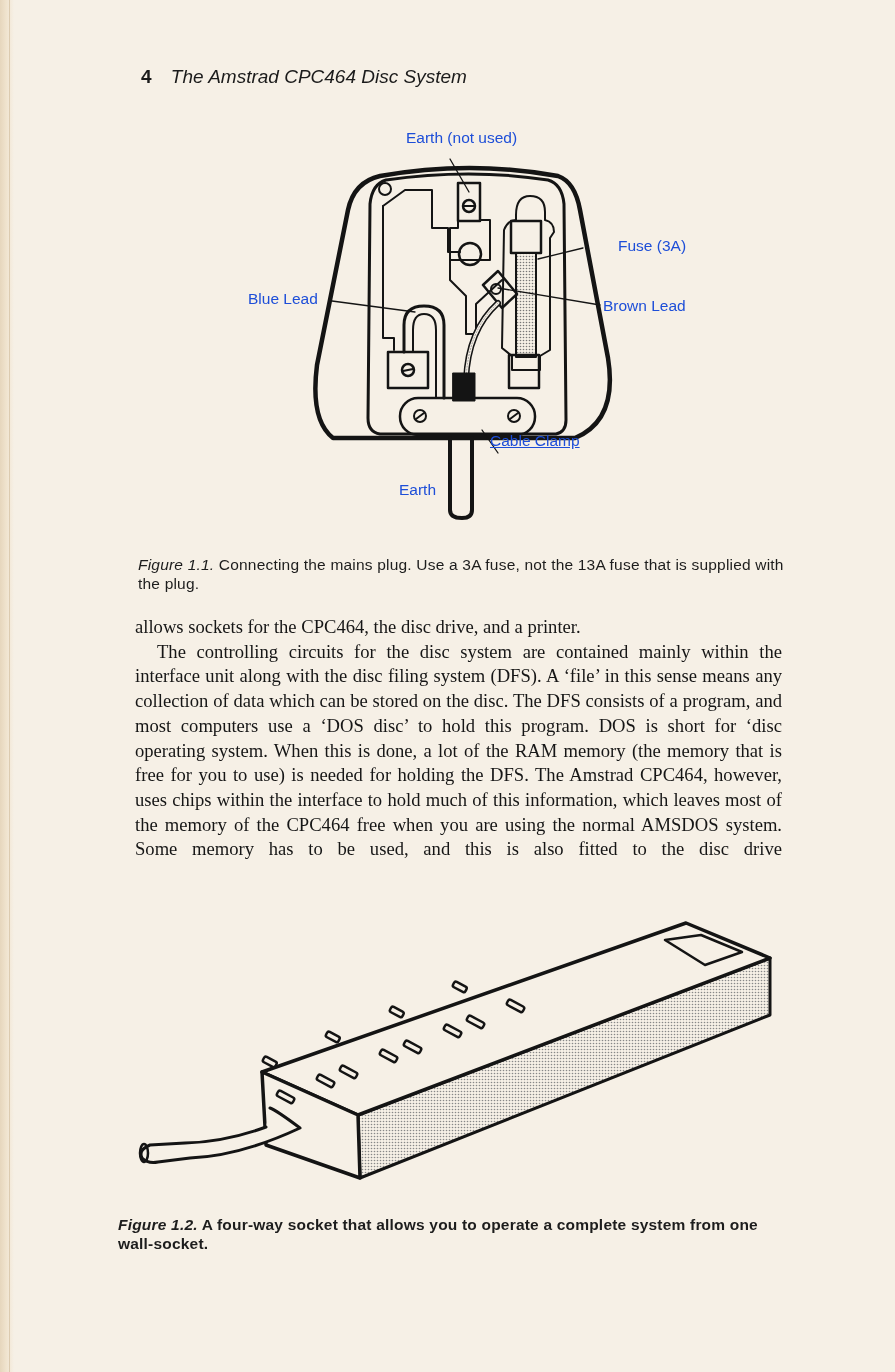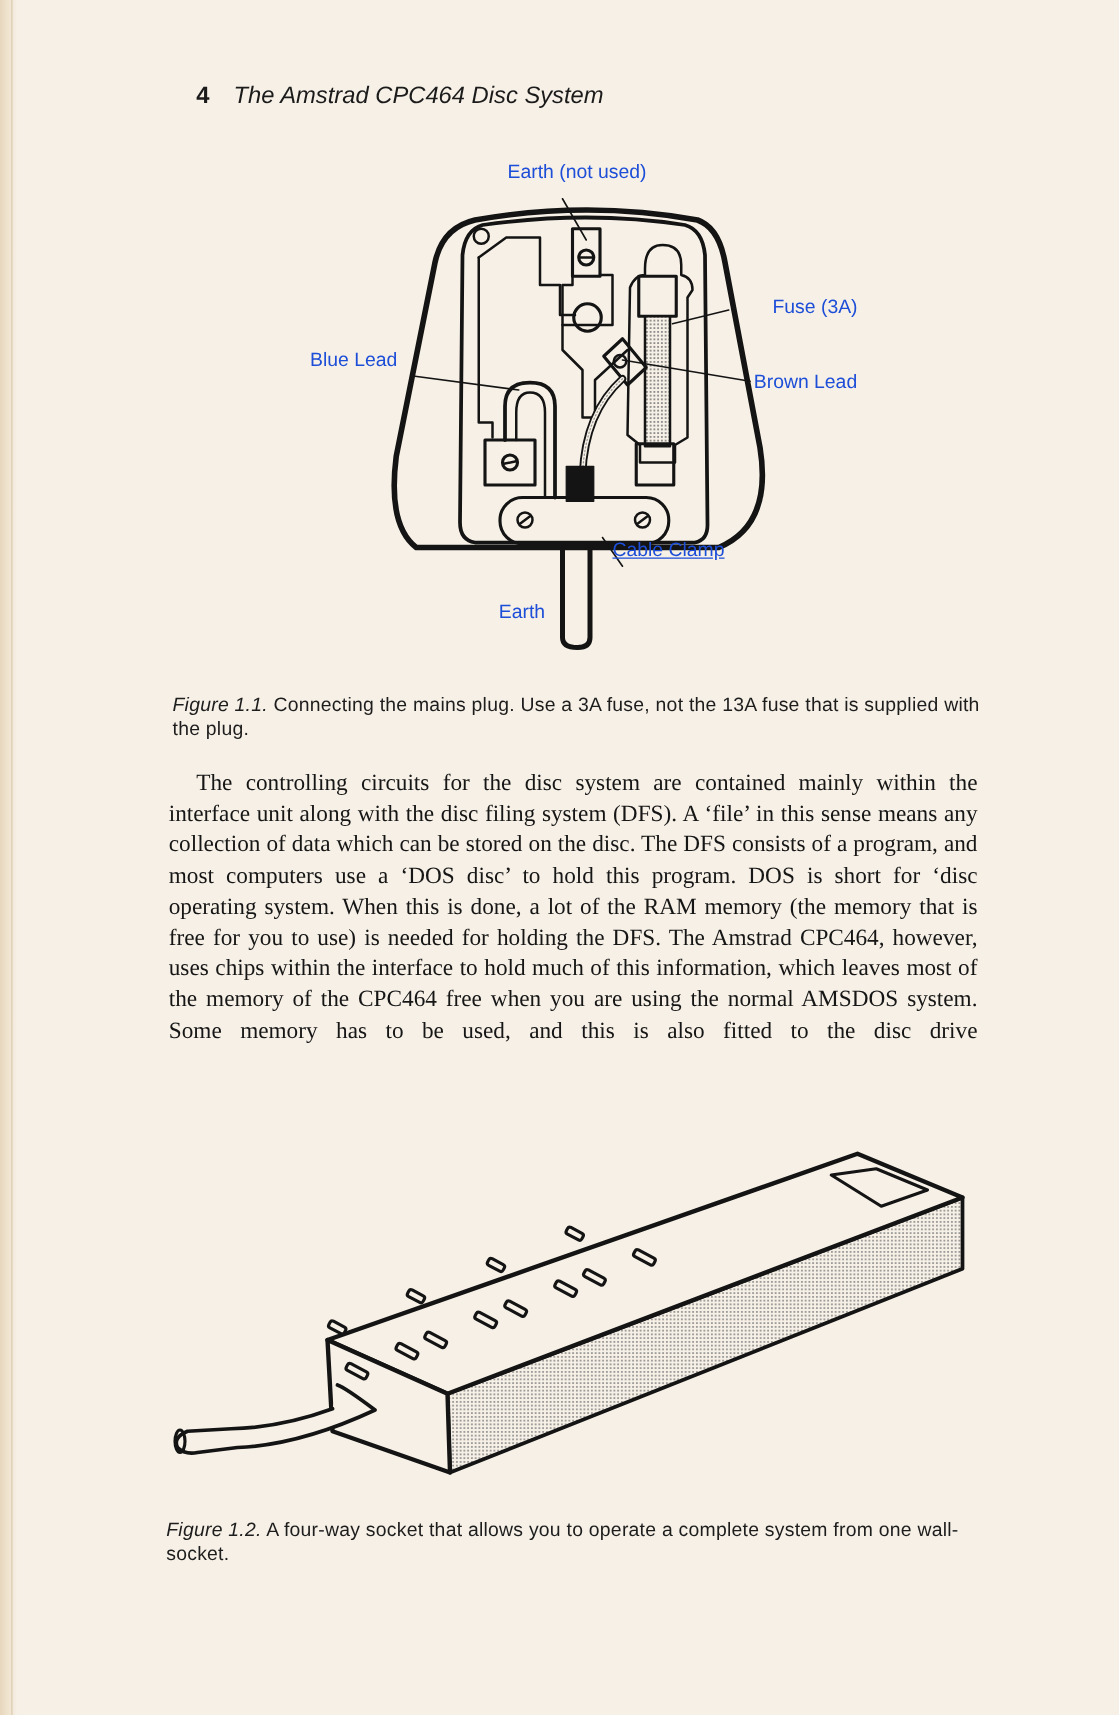--- a/index.html
+++ b/index.html
@@ -8,21 +8,21 @@
     background: #f6f0e6;
     font-family: "Liberation Sans", sans-serif;
     color: #1b1b1b;
   }
   .spine {
     position: absolute; left: 0; top: 0; width: 14px; height: 1372px;
     background: linear-gradient(to right, #e6d6bd 0%, #efe2cc 40%, #f3e9d9 70%, #f6f0e6 100%);
   }
   .spine-line { position:absolute; left:9px; top:0; width:1px; height:1372px; background:#dccbb0; }
   .header {
-    position: absolute; left: 141px; top: 66px; font-size: 19px; white-space: nowrap; margin-left: 16px;
+    position: absolute; left: 141px; top: 66px; font-size: 19px; white-space: nowrap;
   }
   .header .num { font-weight: bold; margin-right: 14px; }
   .header .title { font-style: italic; }
   .fig { position: absolute; }
   .label {
     position: absolute; font-family: "Liberation Sans", sans-serif; font-size: 15.5px;
     color: #1d4ed8; white-space: nowrap;
   }
   .caption {
     position: absolute; font-size: 15.5px; line-height: 19px; letter-spacing: 0.2px; color: #1d1d1d;
@@ -105,31 +105,32 @@
 
     <line x1="210" y1="39" x2="229" y2="72" stroke-width="1.3"></line>
     <line x1="343" y1="128" x2="298" y2="139" stroke-width="1.3"></line>
     <line x1="92" y1="181" x2="175" y2="192" stroke-width="1.3"></line>
     <line x1="360" y1="185" x2="258" y2="168" stroke-width="1.3"></line>
     <line x1="258" y1="333" x2="242" y2="310" stroke-width="1.3"></line>
   </g>
 </svg>
 <div class="label" style="left:406px; top:129px;">Earth (not used)</div>
 <div class="label" style="left:588px; top:237px;margin-left:30px;">Fuse (3A)</div>
-<div class="label" style="left:248px; top:280px;text-align:right;">Blue Lead</div>
+<div class="label" style="left:248px; top:290px;text-align:right;">Blue Lead</div>
 <div class="label" style="left:603px; top:297px;">Brown Lead</div>
 <div class="label" style="left:490px; top:432px;text-decoration:underline;">Cable Clamp</div>
 <div class="label" style="left:399px; top:481px;">Earth</div>
 
 <div class="caption" style="left:138px; top:555px; width:655px;">
   <span class="fig-ref">Figure 1.1.</span>
   <span>Connecting the mains plug. Use a 3A fuse, not the 13A fuse that is supplied with the plug.</span>
 </div>
 
 <div class="body-text">
+  <p class="first">allows sockets for the CPC464, the disc drive, and a printer.</p>
   <p class="indent last">The controlling circuits for the disc system are contained mainly within the interface unit along with the disc filing system (DFS). A ‘file’ in this sense means any collection of data which can be stored on the disc. The DFS consists of a program, and most computers use a ‘DOS disc’ to hold this program. DOS is short for ‘disc operating system. When this is done, a lot of the RAM memory (the memory that is free for you to use) is needed for holding the DFS. The Amstrad CPC464, however, uses chips within the interface to hold much of this information, which leaves most of the memory of the CPC464 free when you are using the normal AMSDOS system. Some memory has to be used, and this is also fitted to the disc drive</p>
 </div>
 
 <svg class="fig" style="left:130px; top:910px;" width="660" height="290" viewBox="0 0 660 290">
   <defs>
     <pattern id="dots2" width="3" height="3" patternUnits="userSpaceOnUse">
       <rect width="3" height="3" fill="#f6f0e6"></rect>
       <circle cx="1.5" cy="1.5" r="0.8" fill="#888"></circle>
     </pattern>
   </defs>
@@ -155,16 +156,16 @@
       <rect x="252" y="139" width="18" height="6" rx="2" transform="rotate(28 252 139)"></rect>
       <rect x="262" y="96" width="14" height="6" rx="2" transform="rotate(28 262 96)"></rect>
       <rect x="276" y="130" width="18" height="6" rx="2" transform="rotate(28 276 130)"></rect>
       <rect x="316" y="114" width="18" height="6" rx="2" transform="rotate(28 316 114)"></rect>
       <rect x="325" y="71" width="14" height="6" rx="2" transform="rotate(28 325 71)"></rect>
       <rect x="339" y="105" width="18" height="6" rx="2" transform="rotate(28 339 105)"></rect>
       <rect x="379" y="89" width="18" height="6" rx="2" transform="rotate(28 379 89)"></rect>
     </g>
 </svg>
 
-<div class="caption" style="left:133px; top:1215px; width:660px;">
+<div class="caption" style="left:118px; top:1215px; width:660px;font-weight:bold;">
   <span class="fig-ref">Figure 1.2.</span>
   <span>A four-way socket that allows you to operate a complete system from one wall-socket.</span>
 </div>
 
 </body></html>

